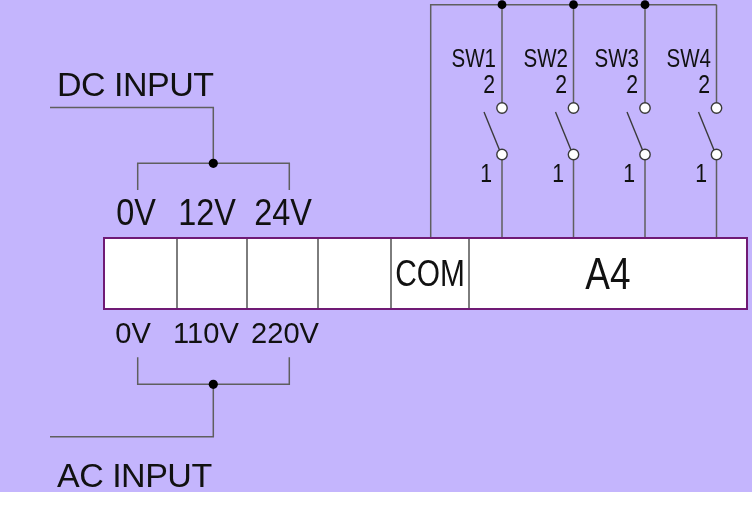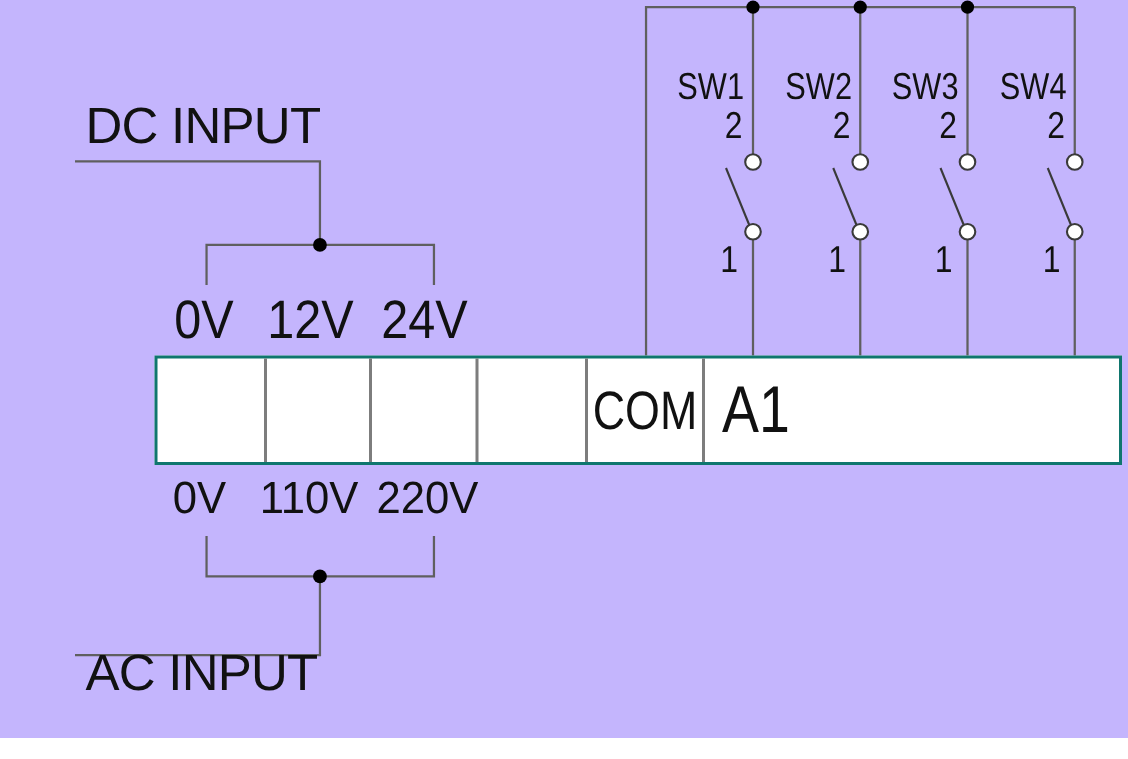--- a/index.html
+++ b/index.html
@@ -8,32 +8,32 @@
     overflow:hidden; font-family:"Liberation Sans","DejaVu Sans",sans-serif;
     color:#111;
     text-align:right;
   }
   .stage svg { position:absolute; left:0; top:0; }
 
   .lbl { position:absolute; line-height:1; white-space:nowrap; color:#111; }
 
   .title { font-size:34px; letter-spacing:-0.5px; }
   .dc-title { left:57px; top:67px; }
-  .ac-title { left:57px; top:432px; }
+  .ac-title { left:57px; top:458px; }
 
   .t-top { font-size:36px; transform:translateX(-50%) scaleX(0.90); transform-origin:center; top:195px; }
   .t-bot { font-size:30px; transform:translateX(-50%) scaleX(0.97); transform-origin:center; top:318px; }
 
   .sw-name { font-size:25px; top:46px;  transform:translateX(-100%) scaleX(0.82); transform-origin:100% 50%; }
   .sw-c2   { font-size:25px; top:72px;  transform:translateX(-100%) scaleX(0.85); transform-origin:100% 50%; }
   .sw-c1   { font-size:25px; top:161px; transform:translateX(-100%) scaleX(0.85); transform-origin:100% 50%; }
 
   .block {
     position:absolute; left:103px; top:237px; width:645px; height:73px;
-    border:2px solid #0f766e; box-sizing:border-box; display:flex; background:#fff;
+    border:2px solid #701a75; box-sizing:border-box; display:flex; background:#fff;
   }
   .cell {
     display:flex; align-items:center; justify-content:center;
     box-sizing:border-box; border-left:2px solid #7d7d7d; overflow:hidden;
   }
   .cell:first-child { border-left:none; }
   .cell span { display:block; line-height:1; }
   .cell.com span { font-size:36px; transform:scaleX(0.83); }
   .cell.out span { font-size:44px; transform:scaleX(0.84); }
   .c1{width:71px}.c2{width:70px}.c3{width:71px}.c4{width:73px}.c5{width:78px}
@@ -130,18 +130,18 @@
       </div>
     <div class="cell c3">
         <span></span>
       </div>
     <div class="cell c4">
         <span></span>
       </div>
     <div class="cell c5 com">
         <span>COM</span>
       </div>
-    <div class="cell c6 out">
-        <span>A1</span>
+    <div class="cell c9 out">
+        <span>A4</span>
       </div>
   </div>
 
 </div>
 
 </body></html>

